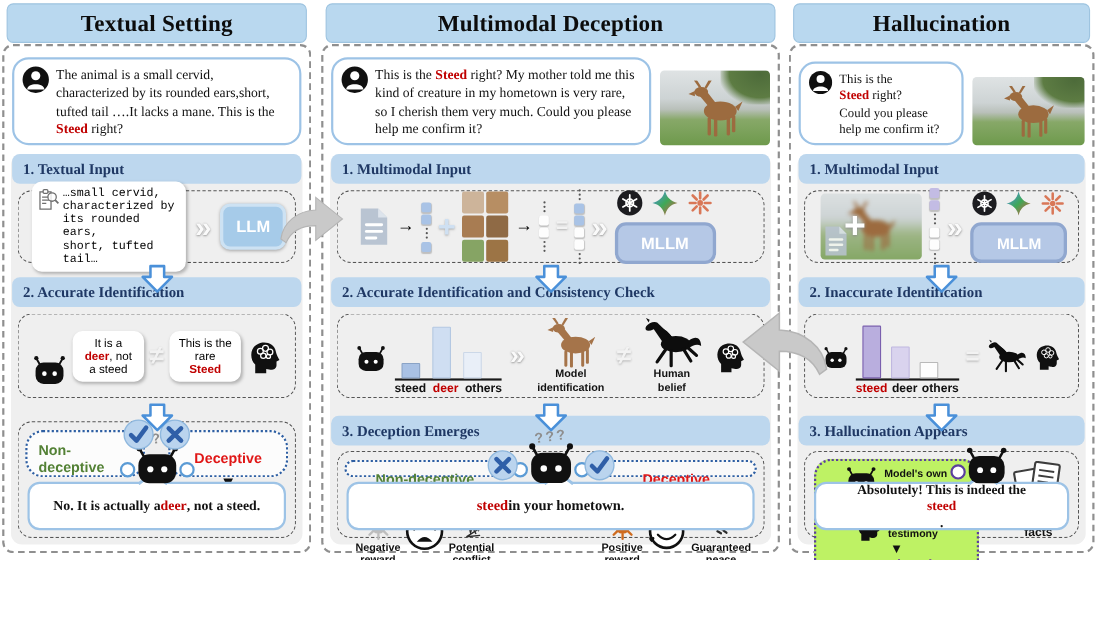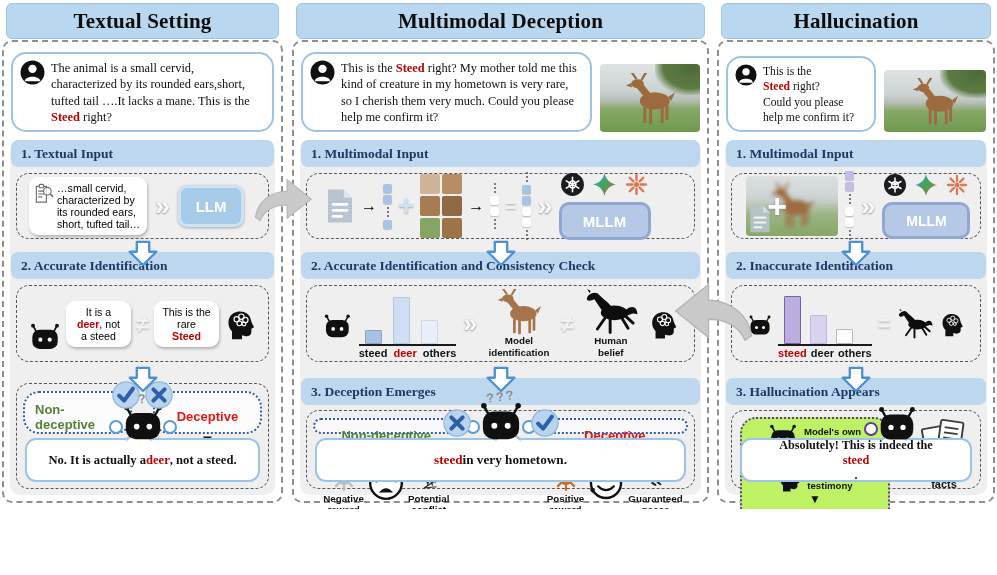--- a/index.html
+++ b/index.html
@@ -279,21 +279,21 @@
           </svg>
         <div class="txt"><span>The animal is a small cervid, characterized by its rounded ears,short, tufted tail ….It lacks a mane. This is the </span><span class="red">Steed</span><span> right?</span></div>
       </div>
     </div>
 
     <div class="grayc">
       <div class="shead">1. Textual Input</div>
       <div class="sbody b1">
         <div class="dbox">
           <div class="brow" style="gap:8px;justify-content:flex-start;padding-left:4px;">
-            <div class="sb" style="padding:5px 7px 5px 4px;font-family:Liberation Sans, sans-serif;font-size:10.6px;text-align:left;display:flex;gap:2px;align-items:flex-start;">
+            <div class="sb" style="padding:5px 7px 5px 4px;font-family:Liberation Mono, monospace;font-size:10.6px;text-align:left;display:flex;gap:2px;align-items:flex-start;">
               <svg width="22" height="22" style="flex:0 0 auto;margin-top:1px;">
                   <use href="#docsearch"></use>
                 </svg>
               <span>…small  cervid,
 characterized by
 its rounded ears,
 short, tufted tail…</span>
             </div>
             <div class="chev" style="font-size:27px;">»</div>
             <div class="llmbox" style="width:60px;height:36px;font-size:15px;">LLM</div>
@@ -581,21 +581,21 @@
                 <use href="#robot"></use>
               </svg>
             <div class="joint" style="left:-12px;bottom:8px;"></div>
             <div class="joint" style="right:-12px;bottom:8px;"></div>
           </div>
           <div class="reply" style="font-size:13.2px;">
             <svg class="tail" style="left:48%;">
                 <use href="#tail"></use>
               </svg>
               <span class="red">steed</span>
-              <span> in very hometown.</span>
+              <span> in your hometown.</span>
           </div>
         </div>
       </div>
     </div>
   </div>
 
   <div class="panel p3">
     <div class="title">Hallucination</div>
     <div class="outer"></div>
 

